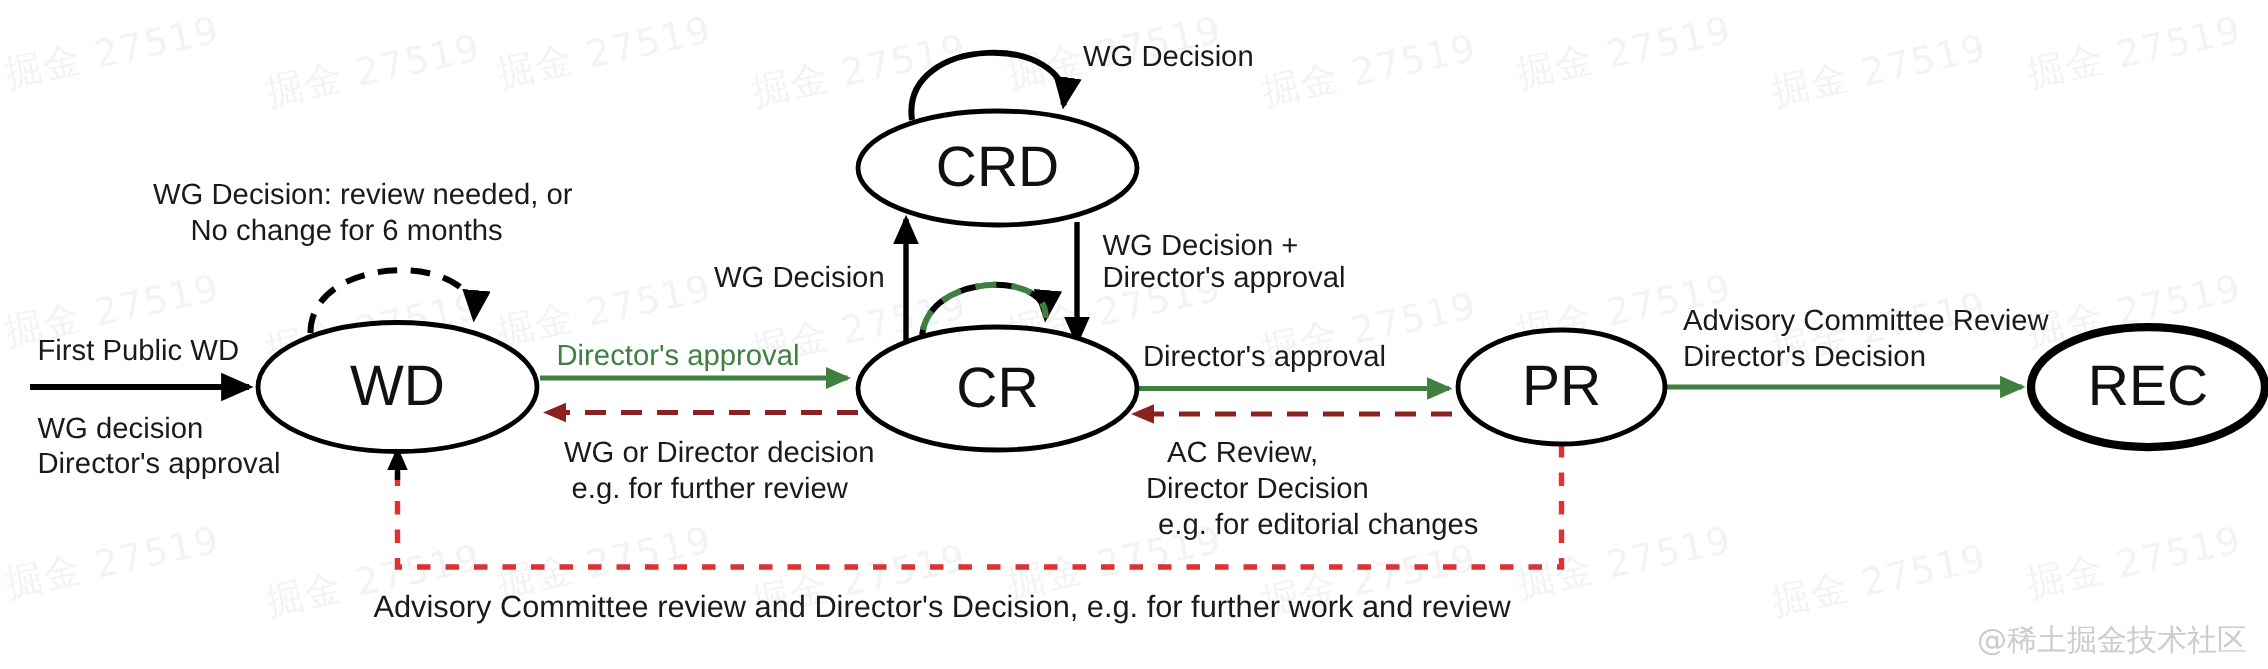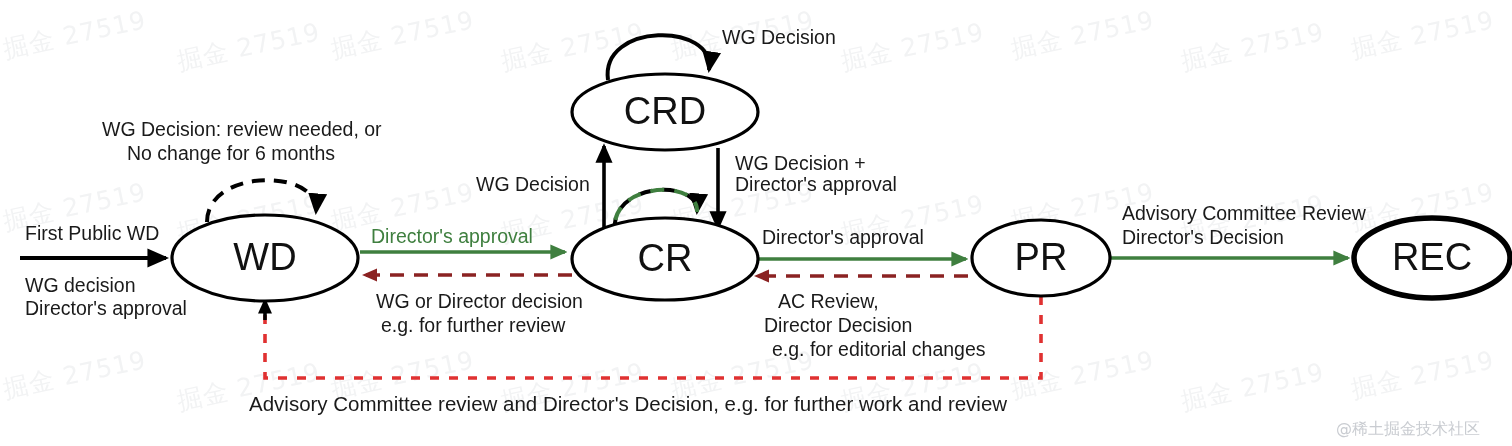--- a/index.html
+++ b/index.html
@@ -30,24 +30,24 @@
     font-size: 25px;
     font-family: "DejaVu Sans", sans-serif;
     transform: rotate(-12deg);
     white-space: nowrap;
     user-select: none;
     pointer-events: none;
     letter-spacing: 1px;
   }
   .attribution {
     position: absolute;
-    right: 32px;
+    right: 14px;
     bottom: 6px;
     color: #c9ccd1;
-    font-size: 16px;
+    font-size: 20px;
     font-family: "DejaVu Sans", sans-serif;
     white-space: nowrap;
   }
   text {
     font-family: "Liberation Sans", "DejaVu Sans", sans-serif;
   }
   .node-label {
     font-size: 38px;
     fill: #111111;
     text-anchor: middle;

